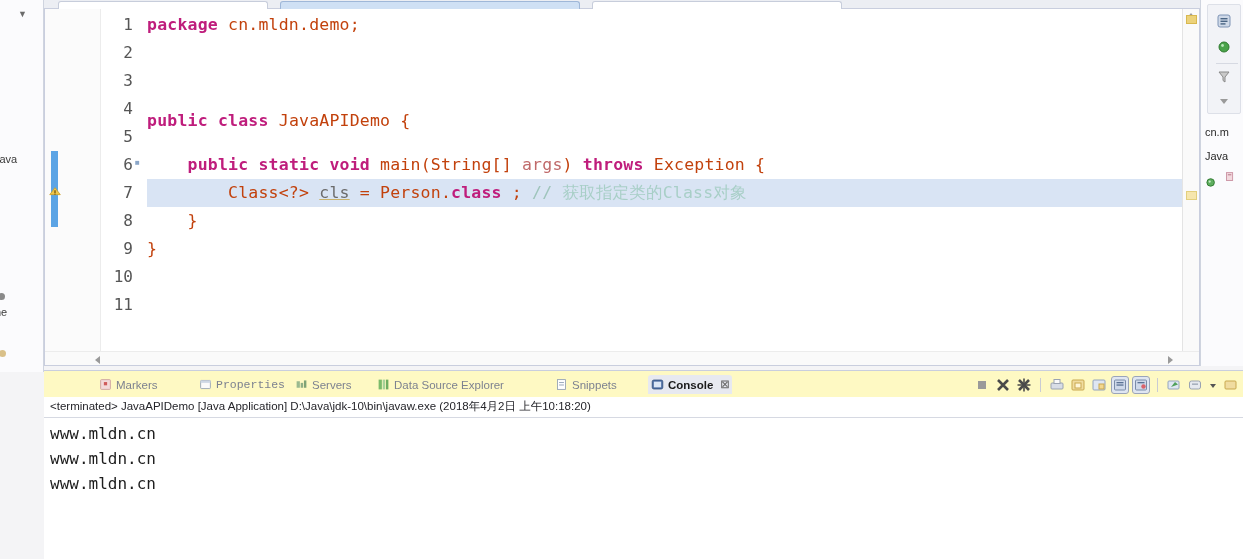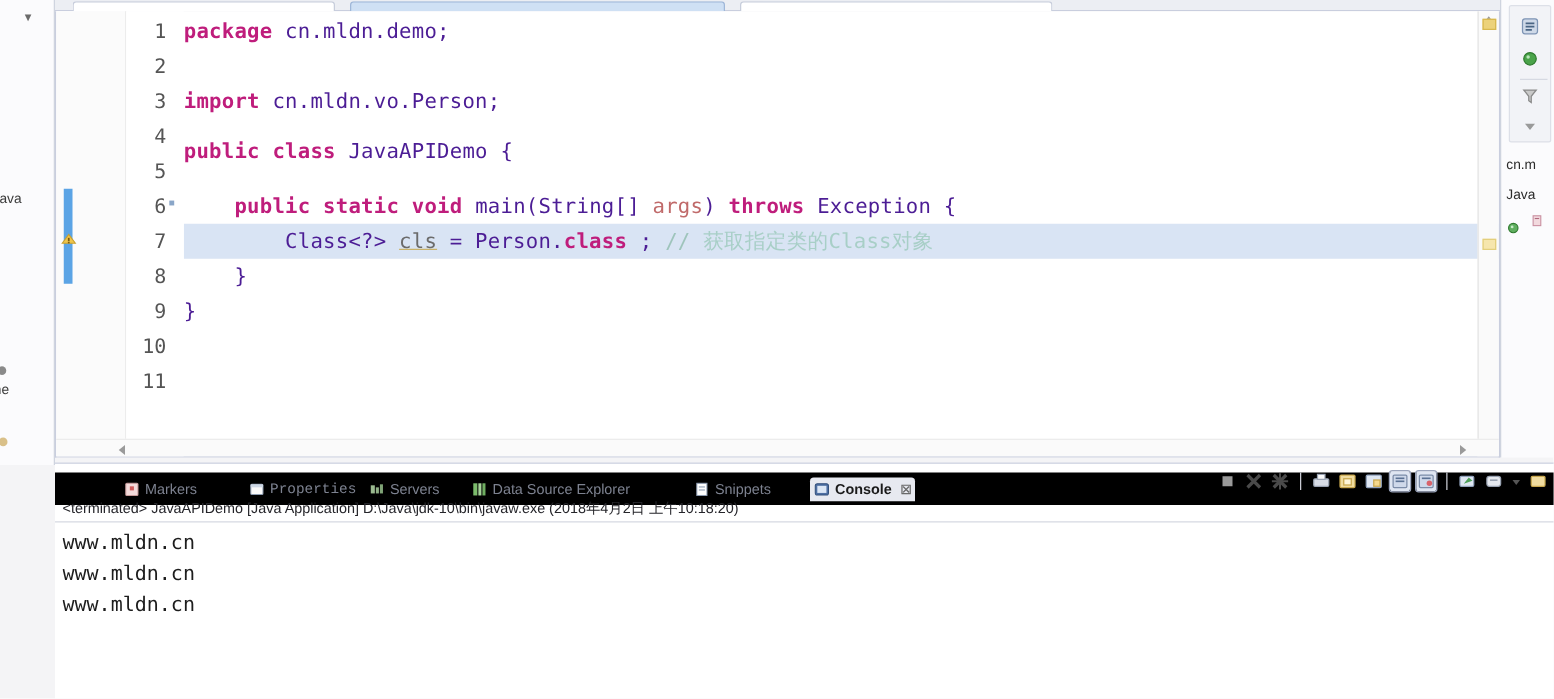--- a/index.html
+++ b/index.html
@@ -121,21 +121,21 @@
   }
   .hl-row {
     position: absolute; left: 0; right: 0;
     background: #d9e4f4;
   }
   .kw { color: #bf1d7c; font-weight: bold; }
   .param { color: #c06a6a; }
   .local { color: #6b6b6b; text-decoration: underline; text-decoration-color: #c9b26a; }
   .cmt { color: #9ec4bb; }
   .cmt-cn { color: #a8cfc7; }
-  .plain { color: #4c1d95; }
+  .plain { color: #c2410c; }
 
   
   .v-scroll {
     position: absolute; right: 0; top: 0;
     width: 17px; height: 100%;
     background: #fafafa;
     border-left: 1px solid #e4e4e4;
   }
   .v-scroll .vs-arrow-up {
     position: absolute; left: 4px; top: 4px;
@@ -199,23 +199,23 @@
   }
 
   
   .console-panel {
     position: absolute; left: 44px; top: 370px;
     width: 1199px; height: 189px;
     background: #ffffff;
     border-top: 1px solid #c9cede;
   }
   .console-tabs {
-    position: absolute; left: 0; top: 7px;
+    position: absolute; left: 0; top: 0;
     width: 100%; height: 26px;
-    background: #000000;
+    background: #fef9c3;
   }
   .ctab {
     position: absolute; top: 4px;
     height: 19px;
     display: flex; align-items: center; gap: 4px;
     font-size: 11.5px; color: #7d8290;
     white-space: nowrap;
     padding: 0 3px;
   }
   .ctab.active {
@@ -300,21 +300,20 @@
           <div class="foldmark" style="top: 150px; left: 34px;">■</div>
           <div class="lineno" style="top: 176px;">7</div>
           <div class="lineno" style="top: 204px;">8</div>
           <div class="lineno" style="top: 232px;">9</div>
           <div class="lineno" style="top: 260px;">10</div>
           <div class="lineno" style="top: 288px;">11</div>
         </div>
 
       <div class="codearea">
           <div class="codeline" style="top: 8px;"><span class="kw">package</span><span class="plain"> cn.mldn.demo;</span></div>
-          <div class="codeline" style="top: 64px;"><span class="kw">import</span><span class="plain"> cn.mldn.vo.Person;</span></div>
           <div class="codeline" style="top: 104px;"><span class="kw">public class</span><span class="plain"> JavaAPIDemo {</span></div>
           <div class="codeline" style="top: 148px;"><span class="plain">    </span><span class="kw">public static void</span><span class="plain"> main(String[] </span><span class="param">args</span><span class="plain">) </span><span class="kw">throws</span><span class="plain"> Exception {</span></div>
           <div class="hl-row" style="top: 170px; height: 28px;"></div>
           <div class="codeline" style="top: 176px;"><span class="plain">        Class&lt;?&gt; </span><span class="local">cls</span><span class="plain"> = Person.</span><span class="kw">class</span><span class="plain"> ; </span><span class="cmt">// </span><span class="cmt-cn">获取指定类的Class对象</span></div>
           <div class="codeline" style="top: 204px;"><span class="plain">    }</span></div>
           <div class="codeline" style="top: 232px;"><span class="plain">}</span></div>
         </div>
 
       <div class="v-scroll">
         <div class="vs-arrow-up"></div>

